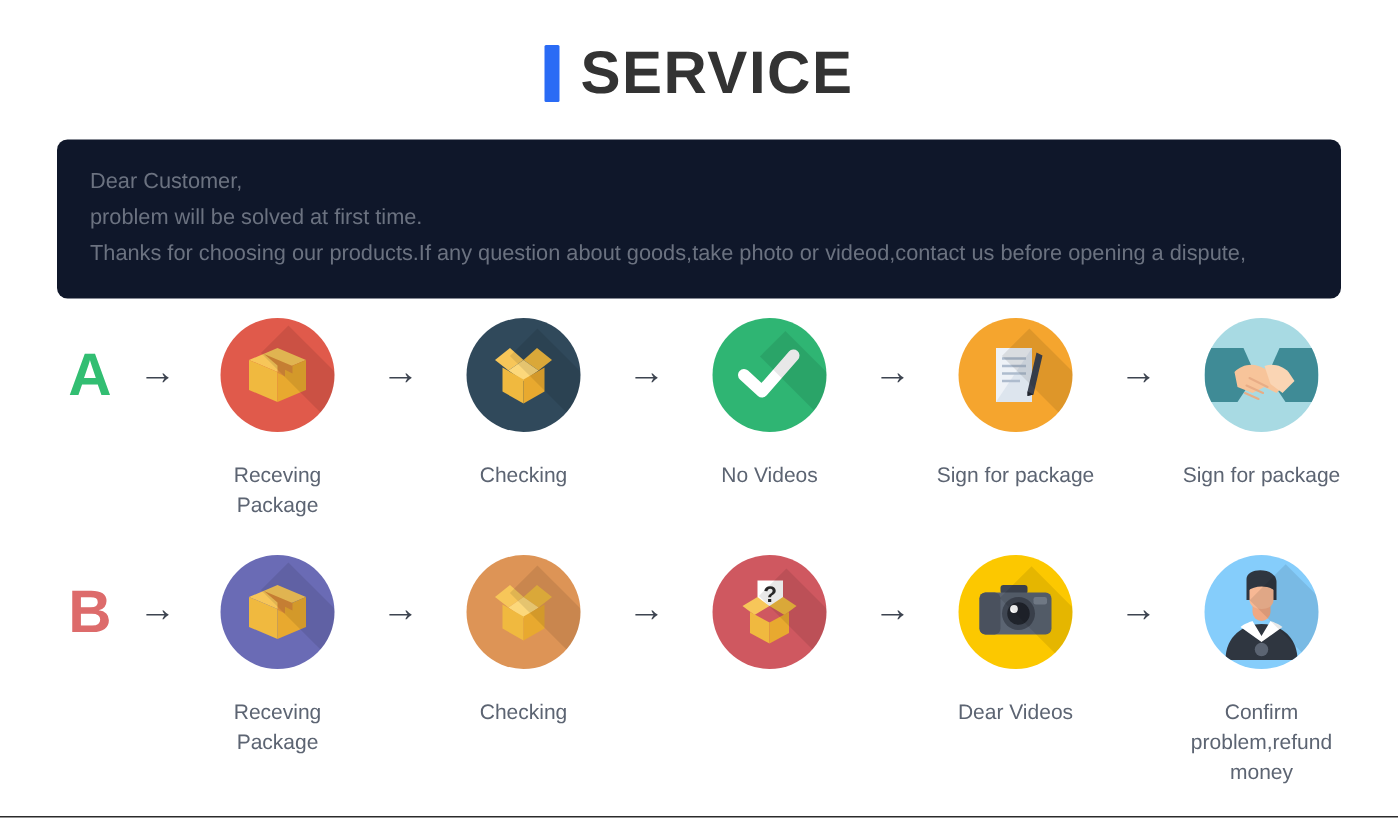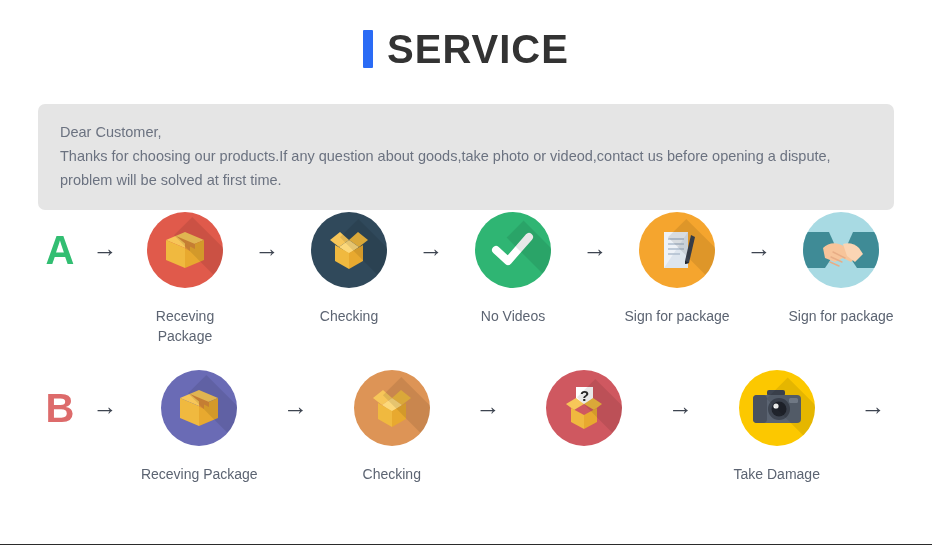--- a/index.html
+++ b/index.html
@@ -37,23 +37,23 @@
     font-weight: bold;
     color: #333333;
     letter-spacing: 1px;
     line-height: 1;
   }
 
   
   .notice {
     position: absolute;
     left: 38px;
-    top: 104px;
+    top: 93px;
     width: 856px;
-    background: #e5e5e5;
+    background: #0f172a;
     border-radius: 7px;
     padding: 16px 22px 18px 22px;
   }
   .notice p {
     margin: 0;
     color: #6b7280;
     font-size: 14.5px;
     line-height: 24px;
     white-space: nowrap;
   }
@@ -150,22 +150,22 @@
 
 <div class="page">
 
   <div class="title-wrap">
     <div class="title-bar"></div>
     <div class="title-text">SERVICE</div>
   </div>
 
   <div class="notice">
     <p>Dear Customer,</p>
+    <p>problem will be solved at first time.</p>
     <p>Thanks for choosing our products.If any question about goods,take photo or videod,contact us before opening a dispute,</p>
-    <p>problem will be solved at first time.</p>
   </div>
 
   <div class="row row-a">
 
     <div class="row-letter letter-a">A</div>
     <div class="arrow arrow-sm">→</div>
 
     <div class="step">
       <div class="step-icon bg-red">
         <div class="shadow" style="width:110px;height:26px;transform:rotate(45deg);left:20px;top:40px;"></div>
@@ -307,23 +307,38 @@
         <svg width="52" height="40" viewBox="0 0 52 40">
           <rect x="16" y="2" width="18" height="6" rx="2" fill="#3f4652"></rect>
           <rect x="2" y="7" width="48" height="28" rx="4" fill="#5b6472"></rect>
           <rect x="2" y="7" width="14" height="28" rx="4" fill="#4a515e"></rect>
           <rect x="38" y="10" width="9" height="5" rx="1.5" fill="#7b8492"></rect>
           <circle cx="28" cy="21" r="11" fill="#3f4652"></circle>
           <circle cx="28" cy="21" r="7.5" fill="#20242c"></circle>
           <circle cx="25" cy="18" r="2.6" fill="#ffffff"></circle>
         </svg>
       </div>
-      <div class="step-label">Take Damage</div>
-    </div>
-
-    <div class="arrow">→</div>
-
+      <div class="step-label">Dear Videos</div>
+    </div>
+
+    <div class="arrow">→</div>
+
+    <div class="step">
+      <div class="step-icon bg-blue">
+        <div class="shadow" style="width:110px;height:34px;transform:rotate(45deg);left:26px;top:40px;"></div>
+        <svg width="76" height="76" viewBox="0 0 76 76">
+          <path d="M28,16 C28,8 48,8 48,18 L48,30 L28,30 Z" fill="#2f3640"></path>
+          <rect x="32" y="18" width="12" height="26" rx="6" fill="#f0a883"></rect>
+          <path d="M30,22 C30,14 46,14 46,22 L46,30 C46,38 30,38 30,30 Z" fill="#f7b894"></path>
+          <path d="M29,21 C29,12 47,12 47,21 L47,24 C43,20 33,20 29,24 Z" fill="#2f3640"></path>
+          <path d="M14,70 C14,54 26,46 38,46 C50,46 62,54 62,70 Z" fill="#2f3640"></path>
+          <path d="M32,44 L38,54 L44,44 C44,44 50,46 52,48 L38,58 L24,48 C26,46 32,44 32,44 Z" fill="#ffffff"></path>
+          <circle cx="38" cy="63" r="4.5" fill="#5b6472"></circle>
+        </svg>
+      </div>
+      <div class="step-label">Confirm problem,refund money</div>
+    </div>
 
   </div>
 
   <div class="bottom-rule"></div>
 
 </div>
 
 </body></html>

